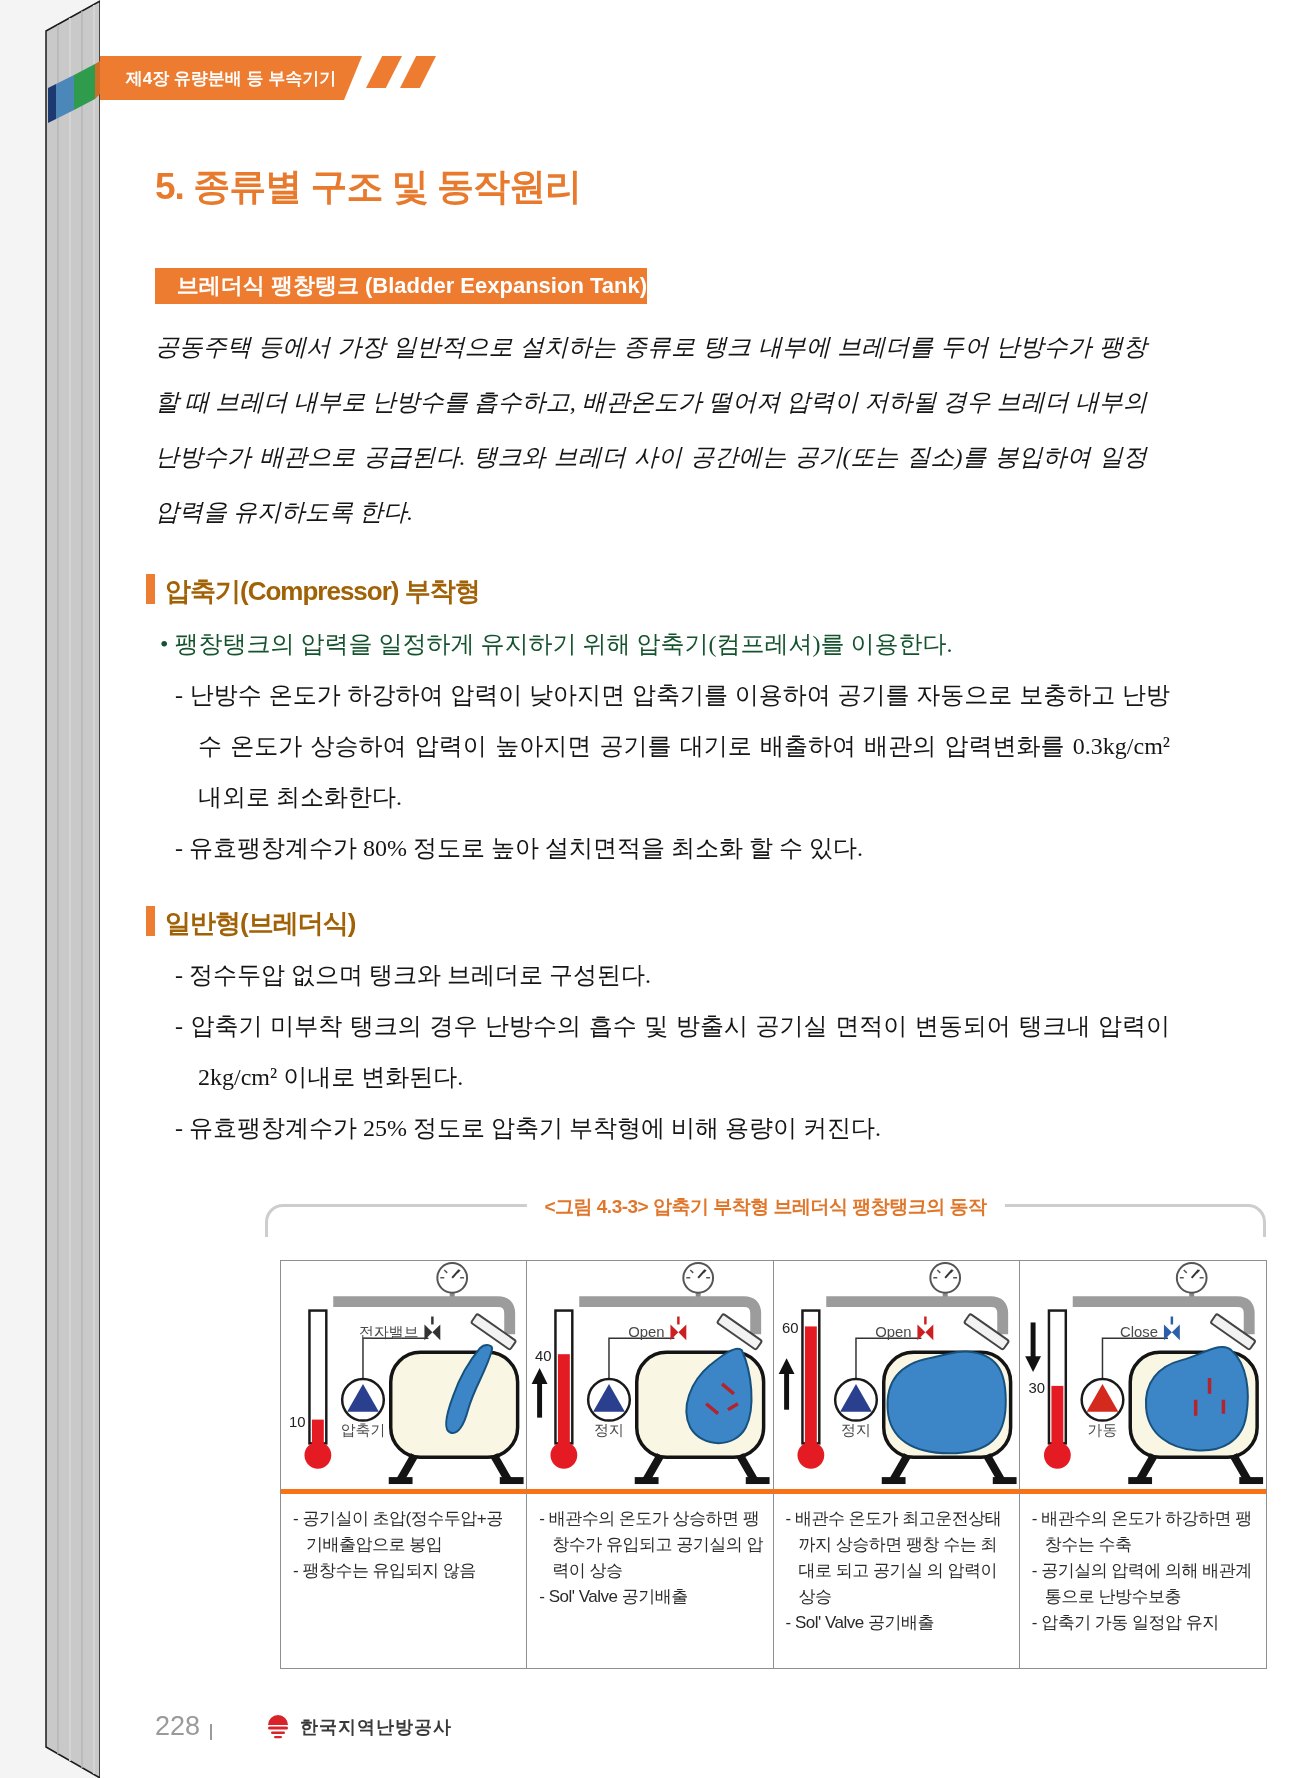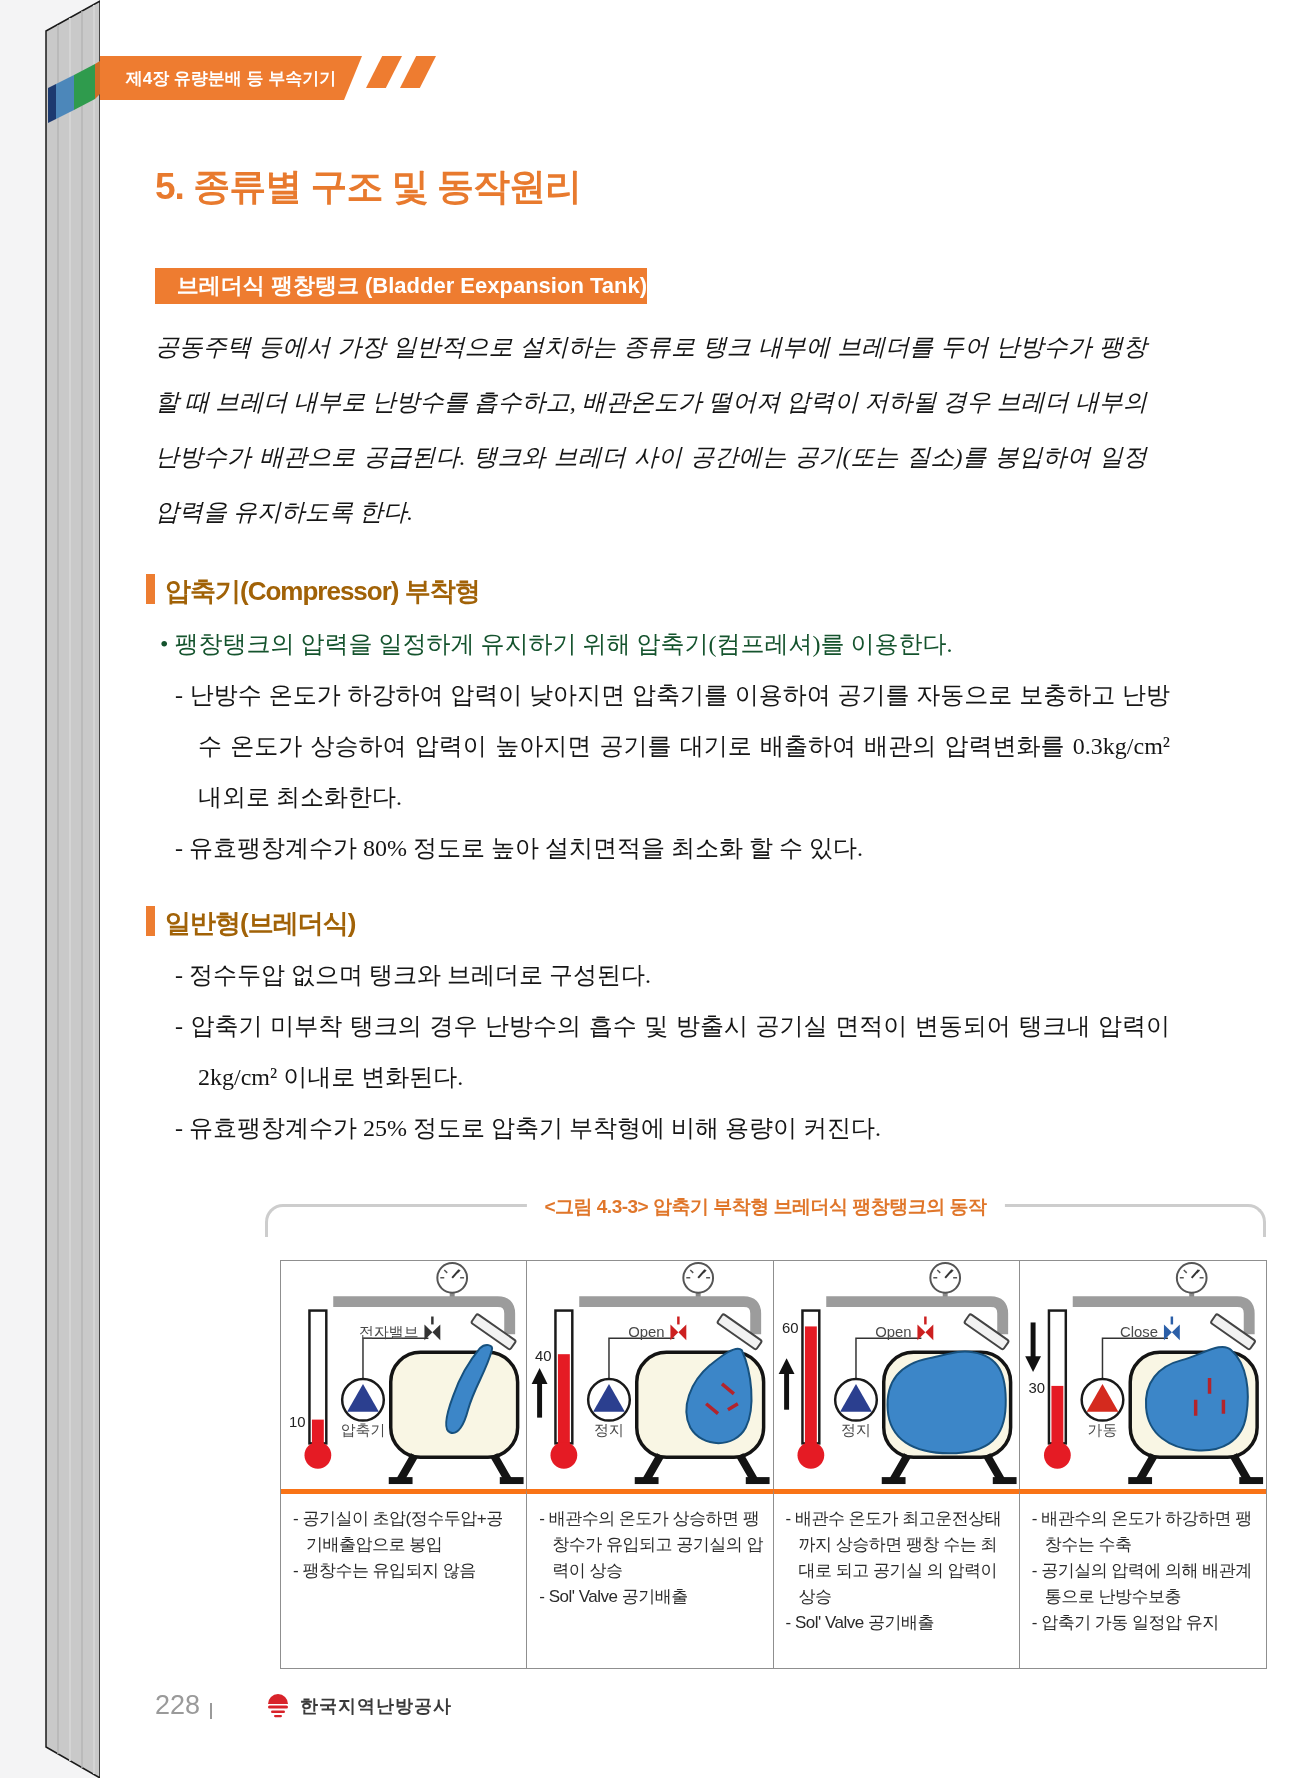--- a/index.html
+++ b/index.html
@@ -78,21 +78,21 @@
   .fig-cell.last{border-right:none;}
   .fig-cell.img{display:flex;align-items:flex-end;justify-content:center;overflow:hidden;}
   .fig-cell.txt{
     border-top:5px solid #f97316;min-height:152px;padding:12px 8px 10px 12px;
     font-family:"Liberation Sans",sans-serif;font-size:17px;line-height:26px;color:#2a2a2a;
   }
   .note{padding-left:13px;text-indent:-13px;letter-spacing:-0.5px;}
   svg text{font-family:"Liberation Sans",sans-serif;}
 
   .footer{
-    display:flex;align-items:center;margin-top:21px;margin-left:0;
+    display:flex;align-items:center;margin-top:42px;margin-left:0;
     font-family:"Liberation Sans",sans-serif;
   }
   .page-num{color:#9a9a9a;font-size:27px;}
   .footer-divider{width:2px;height:16px;background:#9a9a9a;margin:10px 0 0 10px;}
   .publisher{display:flex;align-items:center;margin-left:52px;}
   .publisher-name{font-weight:bold;font-size:18px;color:#3a3a3a;letter-spacing:1px;margin-left:8px;}
 </style>
 </head>
 <body>
 

